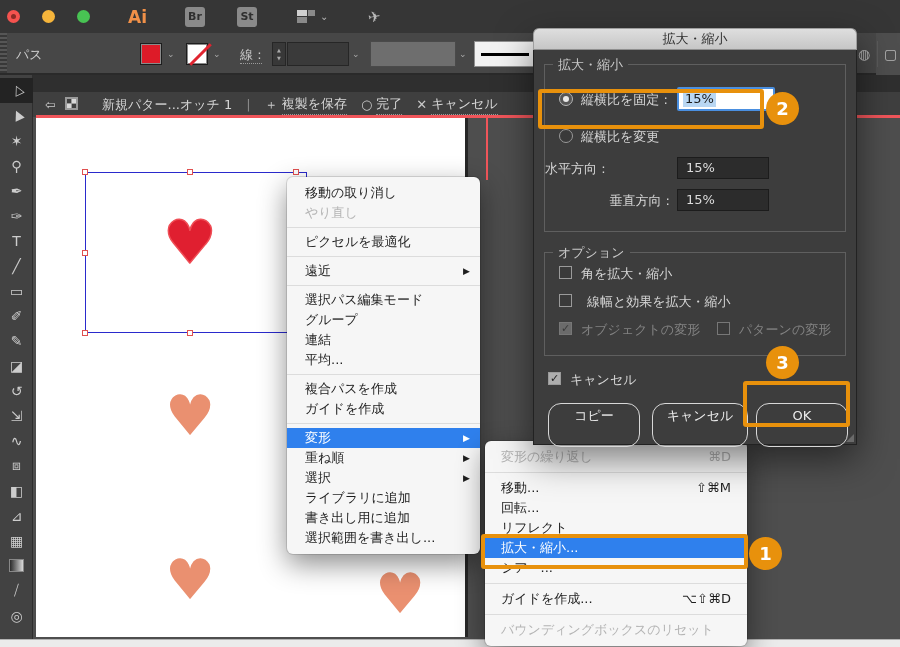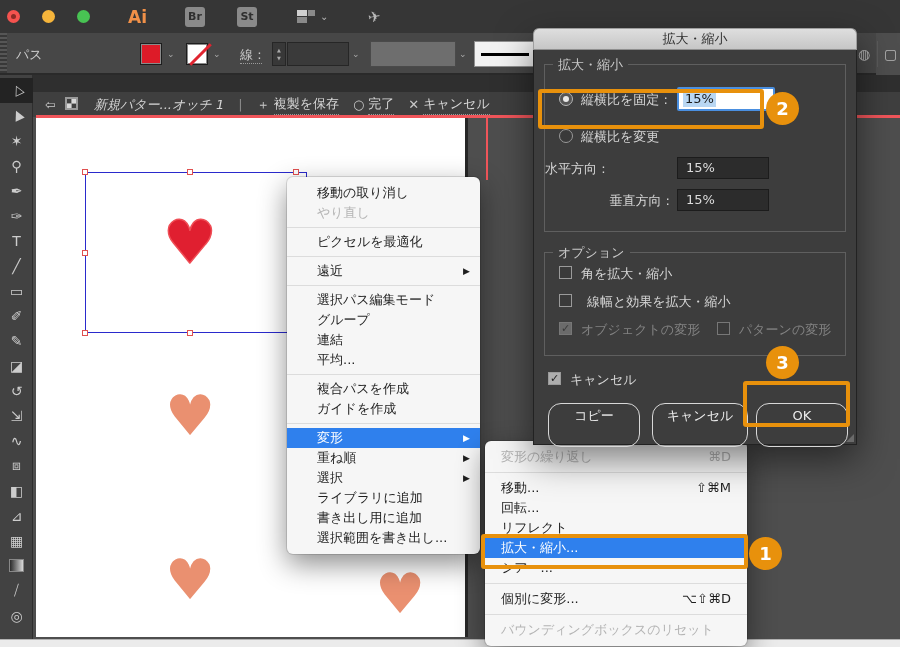--- a/index.html
+++ b/index.html
@@ -63,21 +63,21 @@
 
   
   .sel-rect { left:85px; top:172px; width:222px; height:161px; border:1px solid #2a2acc; z-index:3;}
   .handle { position:absolute; width:6px; height:6px; background:#ffffff; border:1px solid #e05050; z-index:4;}
   .heart { position:absolute; text-align:center; z-index:3; line-height:1em;}
   .heart.red { color:#e01f30; font-size:60px; -webkit-text-stroke:1.5px #ef4e56; }
   .heart.pink { color:#ea9070; font-size:56px; }
 
   
   .menu { background:#f6f6f6; border-radius:6px; box-shadow:0 10px 28px rgba(0,0,0,.45), 0 0 0 1px rgba(0,0,0,.12); color:#1e1e1e; padding:6px 0;}
-  .m-item { height:20px; line-height:20px; padding:0 30px; position:relative; white-space:nowrap;}
+  .m-item { height:20px; line-height:20px; padding:0 18px; position:relative; white-space:nowrap;}
   .m-item.dis { color:#b4b4b4; }
   .m-item.hl { background:#2f80ed; color:#ffffff; }
   .m-sep { height:1px; background:#dcdcdc; margin:4px 0;}
   .m-arrow { position:absolute; right:10px; top:0; font-size:9px;}
   .m-short { float:right; margin-left:30px;}
   .ctxmenu { left:287px; top:177px; width:193px; z-index:10;}
   .submenu { left:485px; top:441px; width:262px; z-index:11;}
   .submenu .m-item{ padding:0 16px;}
   .submenu .m-sep{ margin:5px 0;}
 
@@ -222,21 +222,21 @@
 <div class="abs topstrip"></div>
 <div class="abs docbar">
   <span class="ico" style="margin-left:12px;">⇦</span>
   <span style="margin-left:9px;"><svg width="13" height="13" viewBox="0 0 13 13">
         <rect x="0" y="0" width="13" height="13" fill="#9a9a9a"></rect>
         <rect x="2" y="2" width="4" height="4" fill="#3f3f3f"></rect>
         <rect x="7" y="2" width="4" height="4" fill="#d8d8d8"></rect>
         <rect x="2" y="7" width="4" height="4" fill="#d8d8d8"></rect>
         <rect x="7" y="7" width="4" height="4" fill="#3f3f3f"></rect>
       </svg></span>
-  <span style="margin-left:16px;font-style:italic;">新規パター...オッチ 1</span>
+  <span style="margin-left:24px;">新規パター...オッチ 1</span>
   <span class="db-sep">|</span>
   <span class="ico">＋</span>
   <span class="db-link" style="margin-left:4px;">複製を保存</span>
   <span class="ico" style="margin-left:14px;">○</span>
   <span class="db-link" style="margin-left:4px;">完了</span>
   <span class="ico" style="margin-left:14px;">✕</span>
   <span class="db-link" style="margin-left:4px;">キャンセル</span>
 </div>
 <div class="abs canvas"></div>
 <div class="abs redline-h"></div>
@@ -281,21 +281,21 @@
 
 <div class="abs menu submenu">
   <div class="m-item dis"><span>変形の繰り返し</span><span class="m-short">⌘D</span></div>
   <div class="m-sep"></div>
   <div class="m-item"><span>移動...</span><span class="m-short">⇧⌘M</span></div>
   <div class="m-item"><span>回転...</span></div>
   <div class="m-item"><span>リフレクト</span></div>
   <div class="m-item hl"><span>拡大・縮小...</span></div>
   <div class="m-item"><span>シアー...</span></div>
   <div class="m-sep"></div>
-  <div class="m-item"><span>個別に変形...</span><span class="m-short">⌥⇧⌘D</span></div>
+  <div class="m-item"><span>ガイドを作成...</span><span class="m-short">⌥⇧⌘D</span></div>
   <div class="m-sep"></div>
   <div class="m-item dis"><span>バウンディングボックスのリセット</span></div>
 </div>
 
 <div class="abs dialog">
   <div class="dlg-title">拡大・縮小</div>
   <div class="dlg-body">
     <div class="group" style="top:14px; height:168px;">
       <span class="legend">拡大・縮小</span>
       <div class="radio on" style="left:14px; top:27px;"></div>

